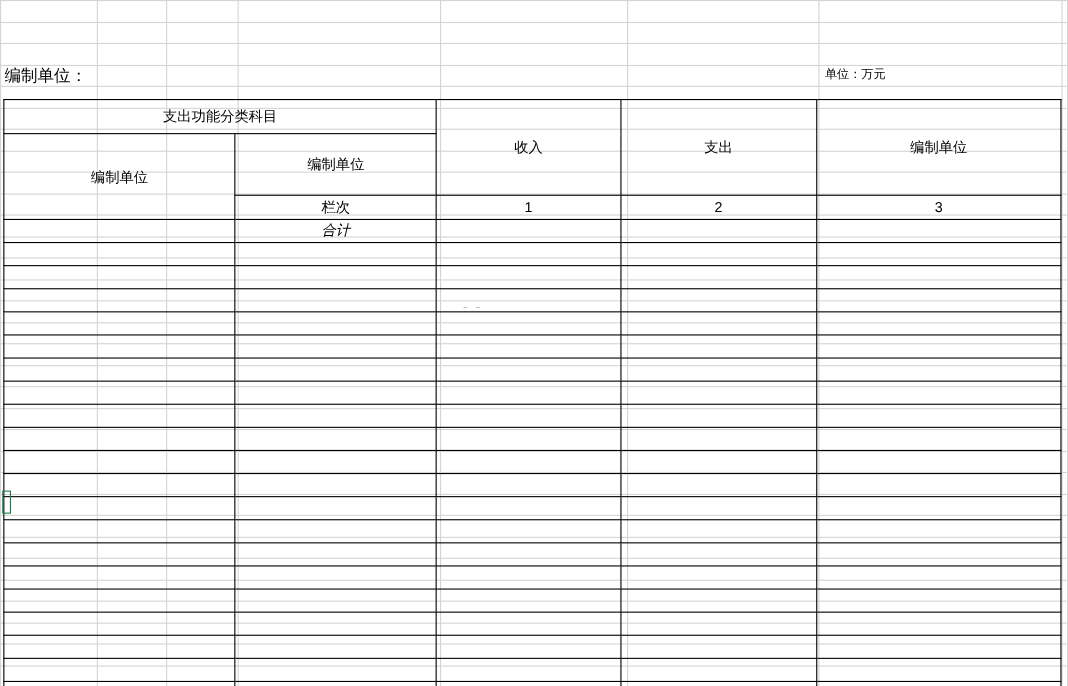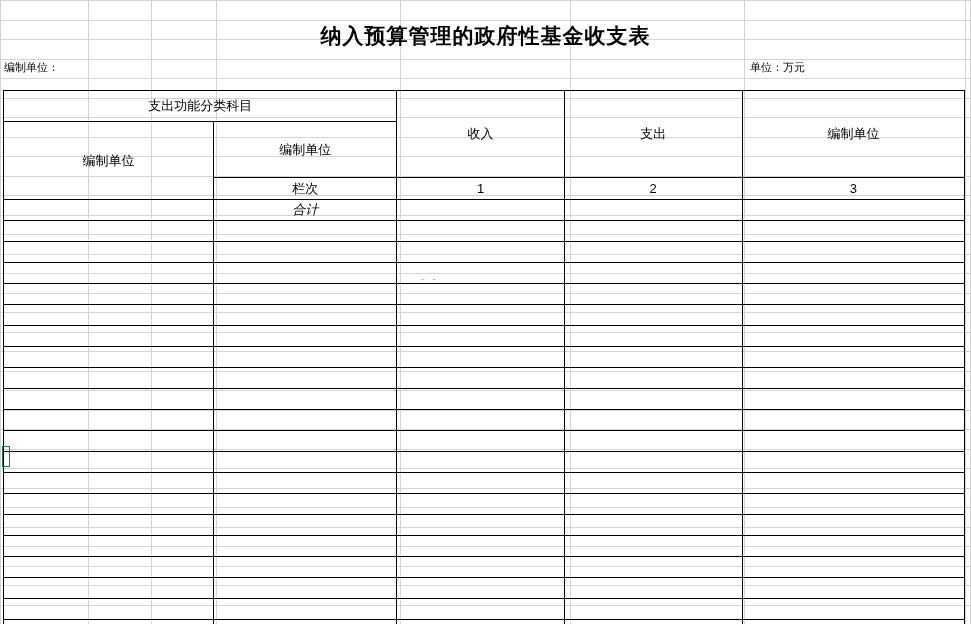--- a/index.html
+++ b/index.html
@@ -55,21 +55,21 @@
     font-size: 21px;
     font-weight: bold;
     letter-spacing: 1px;
     font-family: "DejaVu Sans", "Liberation Sans", sans-serif;
   }
 
   #prep-unit {
     position: absolute;
     left: 4px;
     top: 60px;
-    font-size: 11px;
+    font-size: 15px;
   }
   #unit-note {
     position: absolute;
     left: 750px;
     top: 60px;
     font-size: 11px;
   }
 
   
   #main-table {
@@ -167,21 +167,20 @@
     <div class="grid-h" style="top: 507px;"></div>
     <div class="grid-h" style="top: 527px;"></div>
     <div class="grid-h" style="top: 546px;"></div>
     <div class="grid-h" style="top: 566px;"></div>
     <div class="grid-h" style="top: 585px;"></div>
     <div class="grid-h" style="top: 605px;"></div>
   </div>
 
 <div id="sheet">
 
-  <div id="doc-title">纳入预算管理的政府性基金收支表</div>
 
   <div id="prep-unit">编制单位：</div>
 
   <div id="unit-note">单位：万元</div>
 
   <table id="main-table">
     <colgroup>
       <col class="col-code">
       <col class="col-name">
       <col class="col-in">

